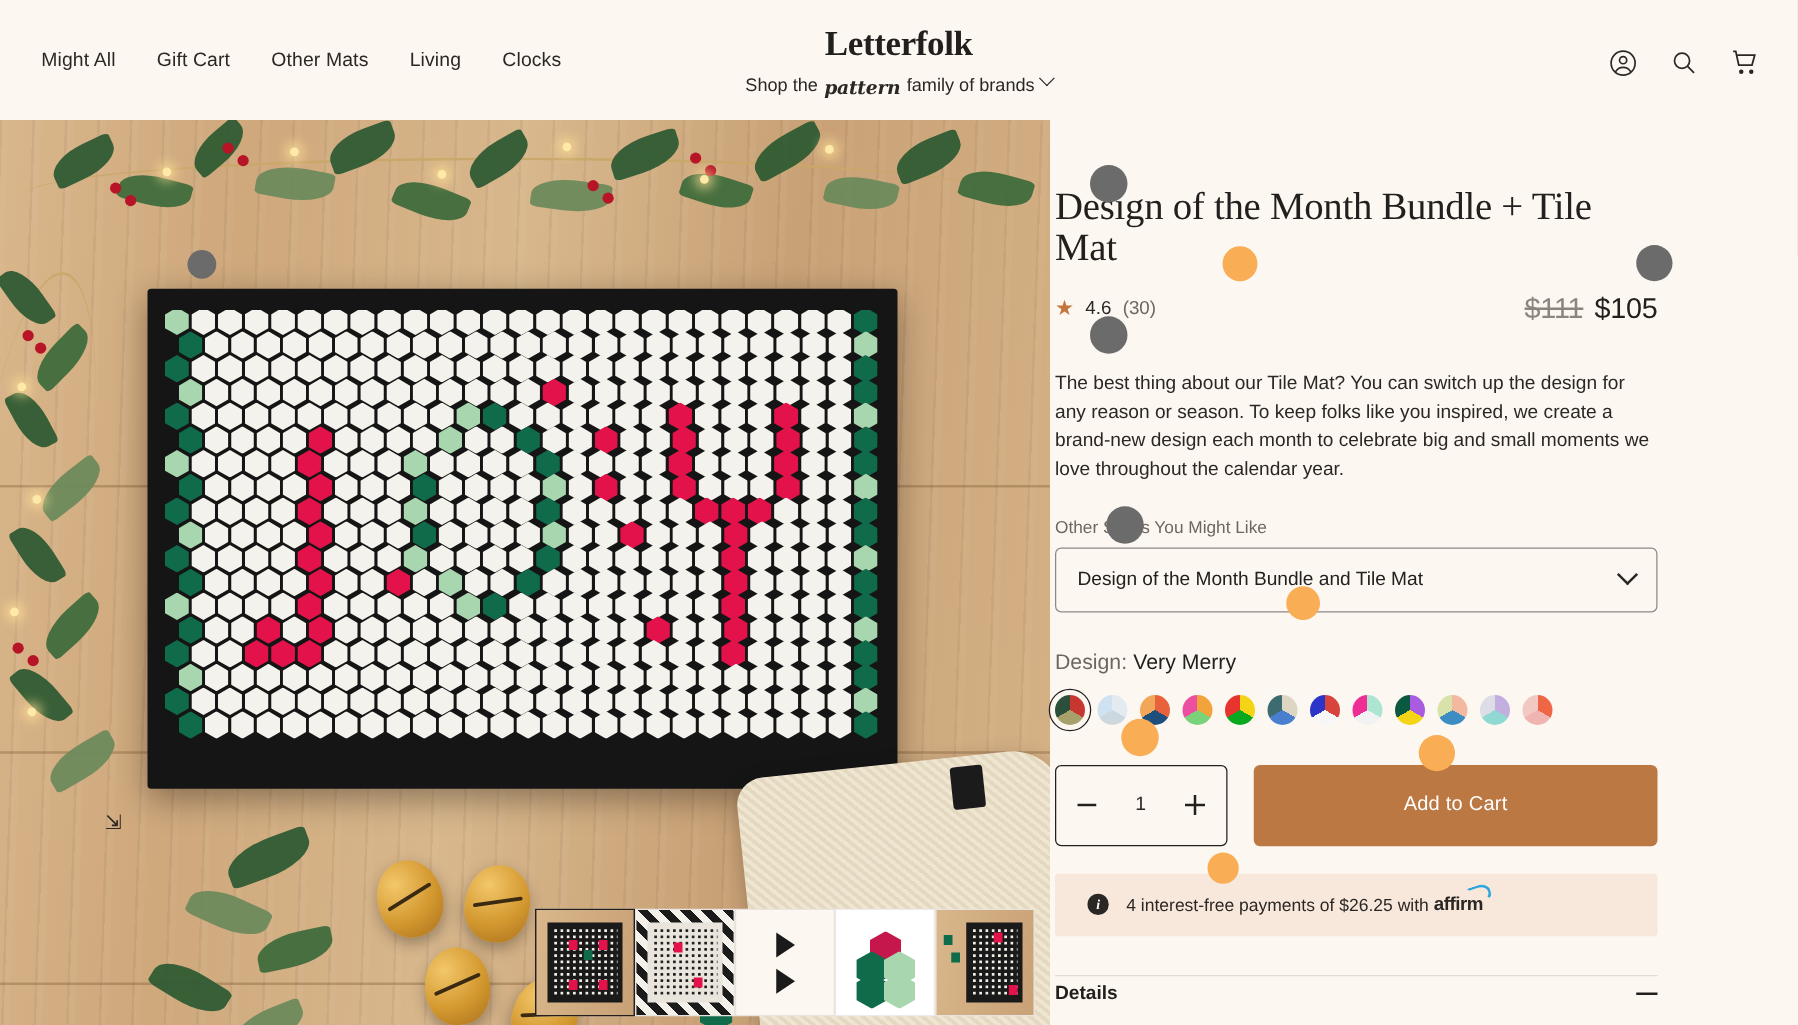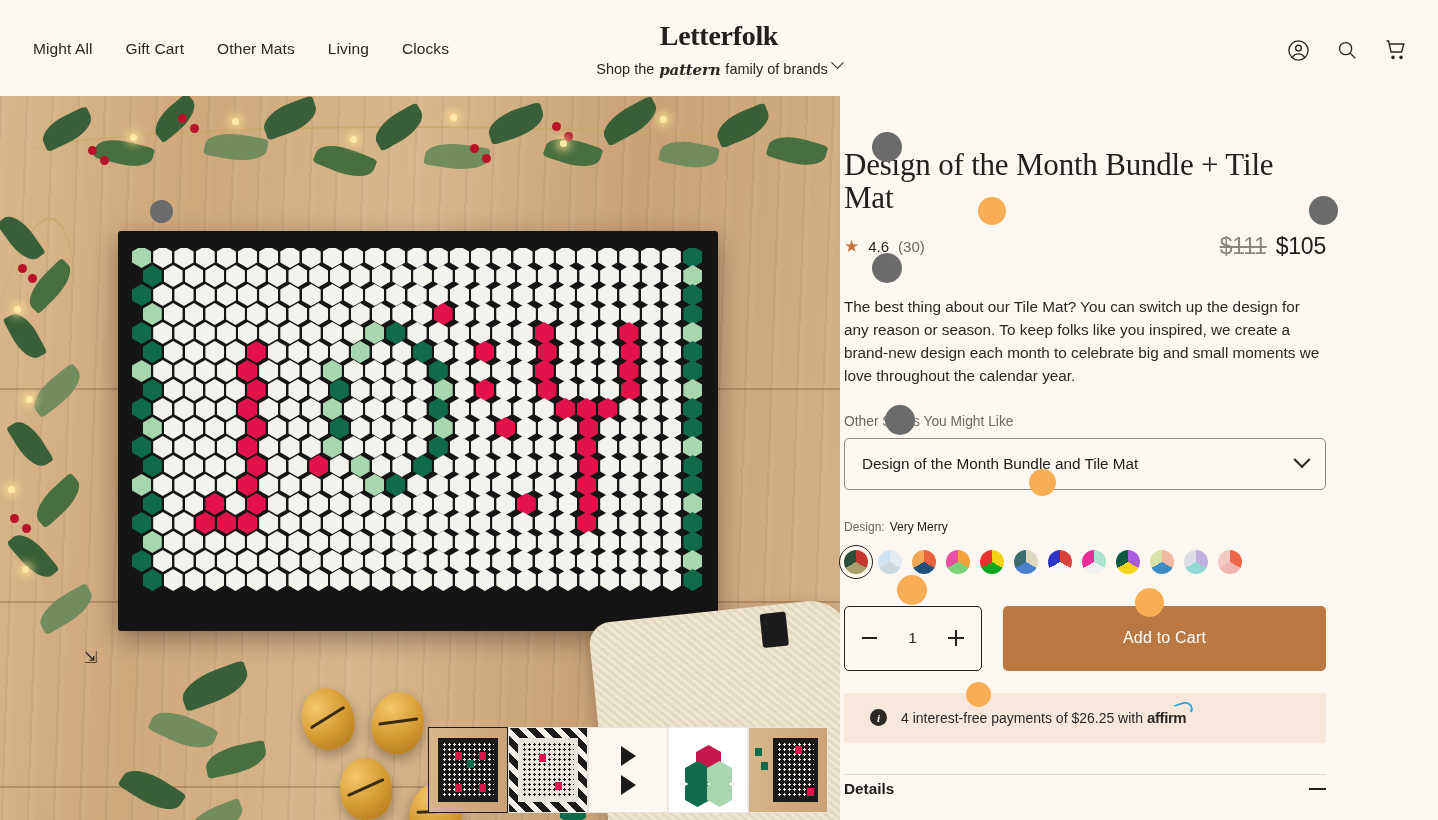--- a/index.html
+++ b/index.html
@@ -153,21 +153,21 @@
 
   .field-label { margin-top:26px; font-size:13.8px; color:#6d6762; }
   .select-box {
     margin-top:9px; height:52px; border:1px solid #8e8884; border-radius:5px;
     display:flex; align-items:center; justify-content:space-between; padding:0 17px;
     font-size:15.3px; color:#22201e; background:transparent;
   }
   .chev { width:12px; height:12px; border-right:2px solid #2b2724; border-bottom:2px solid #2b2724;
           transform: rotate(45deg) translate(-3px,-3px); }
 
-  .design-line { margin-top:30px; font-size:12px; display:flex; align-items:center; gap:5px; }
+  .design-line { margin-top:30px; font-size:17px; display:flex; align-items:center; gap:5px; }
   .design-line .lbl { color:#6d6762; }
   .design-line .val { color:#22201e; }
 
   .swatches { margin-top:16px; display:flex; gap:10px; }
   .sw { width:24px; height:24px; border-radius:50%; position:relative; }
   .sw.sel:after {
     content:""; position:absolute; left:-5px; top:-5px; width:32px; height:32px;
     border:1.5px solid #22201e; border-radius:50%;
   }
 

